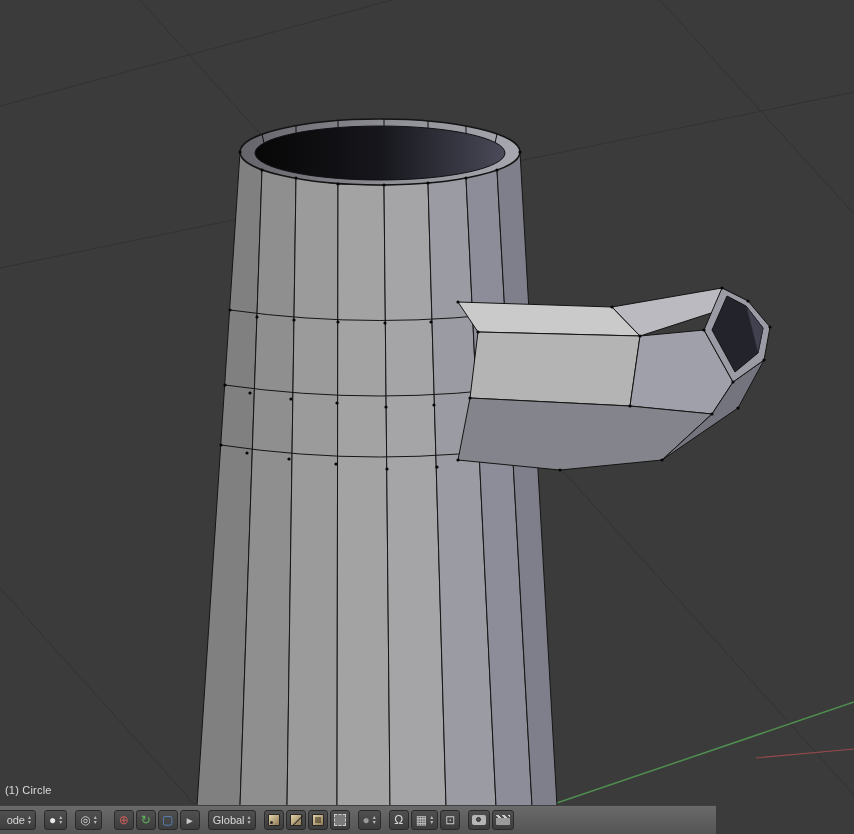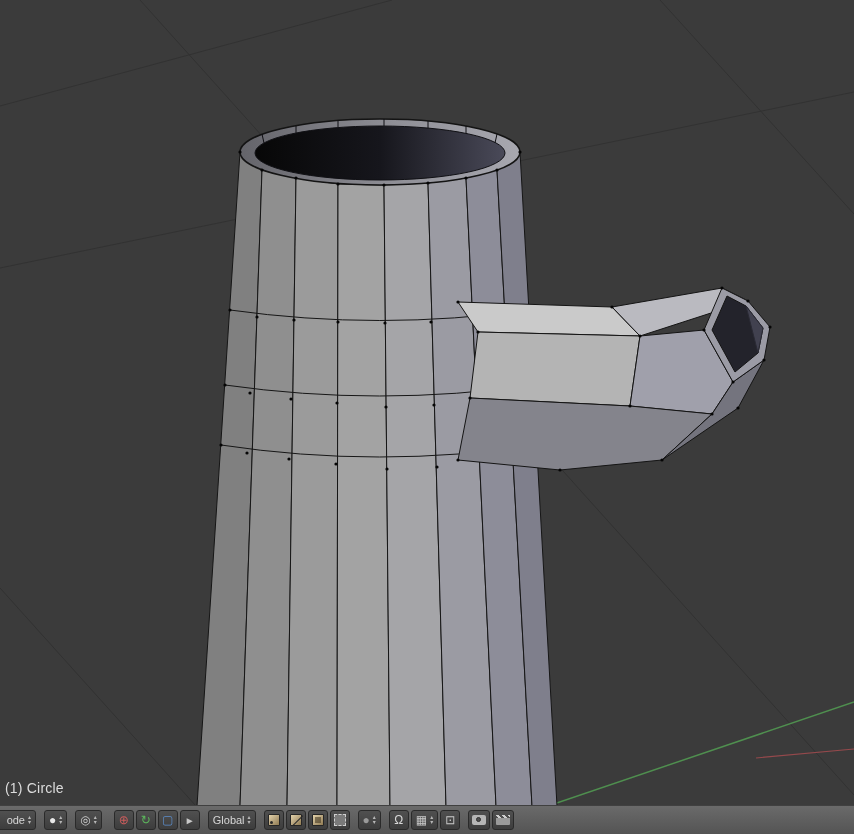--- a/index.html
+++ b/index.html
@@ -3,24 +3,24 @@
 <meta charset="utf-8">
 <style>
   html,body { margin:0; padding:0; background:#222; }
   .stage {
     position:relative; width:854px; height:834px; overflow:hidden;
     background:#3b3b3b; font-family:"Liberation Sans", sans-serif;
   }
   .viewport-svg { position:absolute; left:0; top:0; }
   .object-info {
     position:absolute; left:5px; bottom:38px;
-    font-size:14px; color:#dcdcdc; letter-spacing:0.2px;
+    font-size:11px; color:#dcdcdc; letter-spacing:0.2px;
   }
   .header {
-    position:absolute; left:0; bottom:0; width:854px; height:29px;
+    position:absolute; left:0; bottom:0; width:716px; height:29px;
     box-sizing:border-box;
     background:linear-gradient(#6a6a6a,#545454);
     border-top:1px solid #404040;
     display:flex; align-items:center; gap:8px;
   }
   .btn {
     height:20px; box-sizing:border-box;
     background:linear-gradient(#505050,#3d3d3d);
     border:1px solid #2a2a2a; border-radius:3px;
     color:#d6d6d6; font-size:11px;

